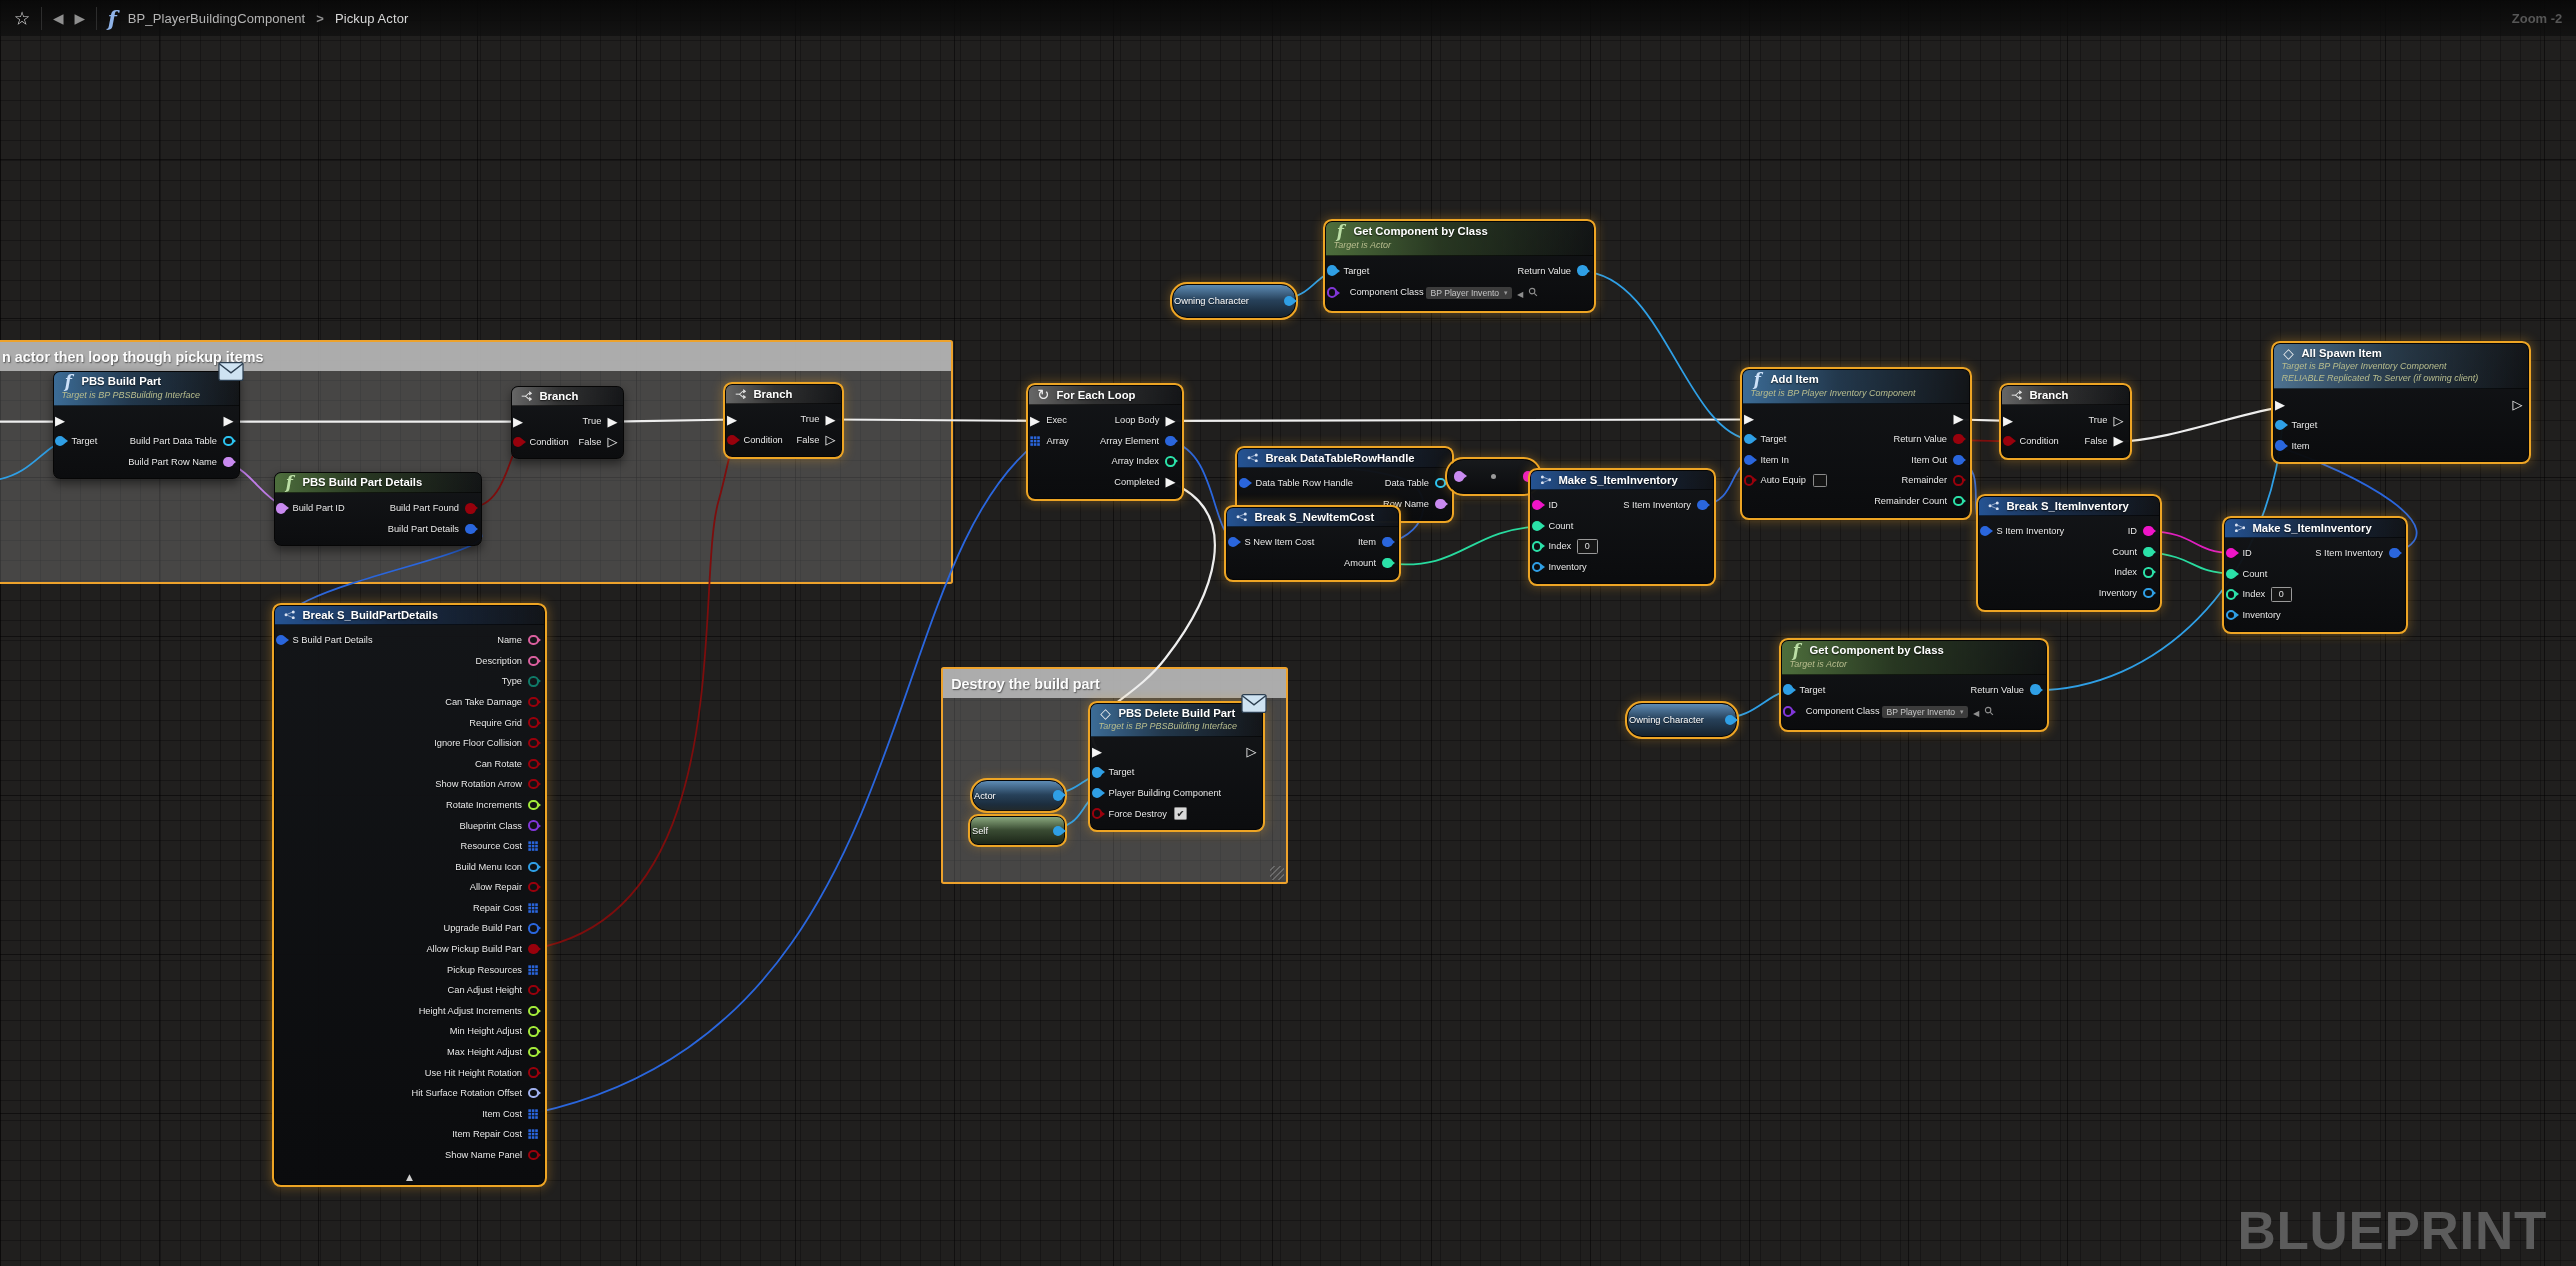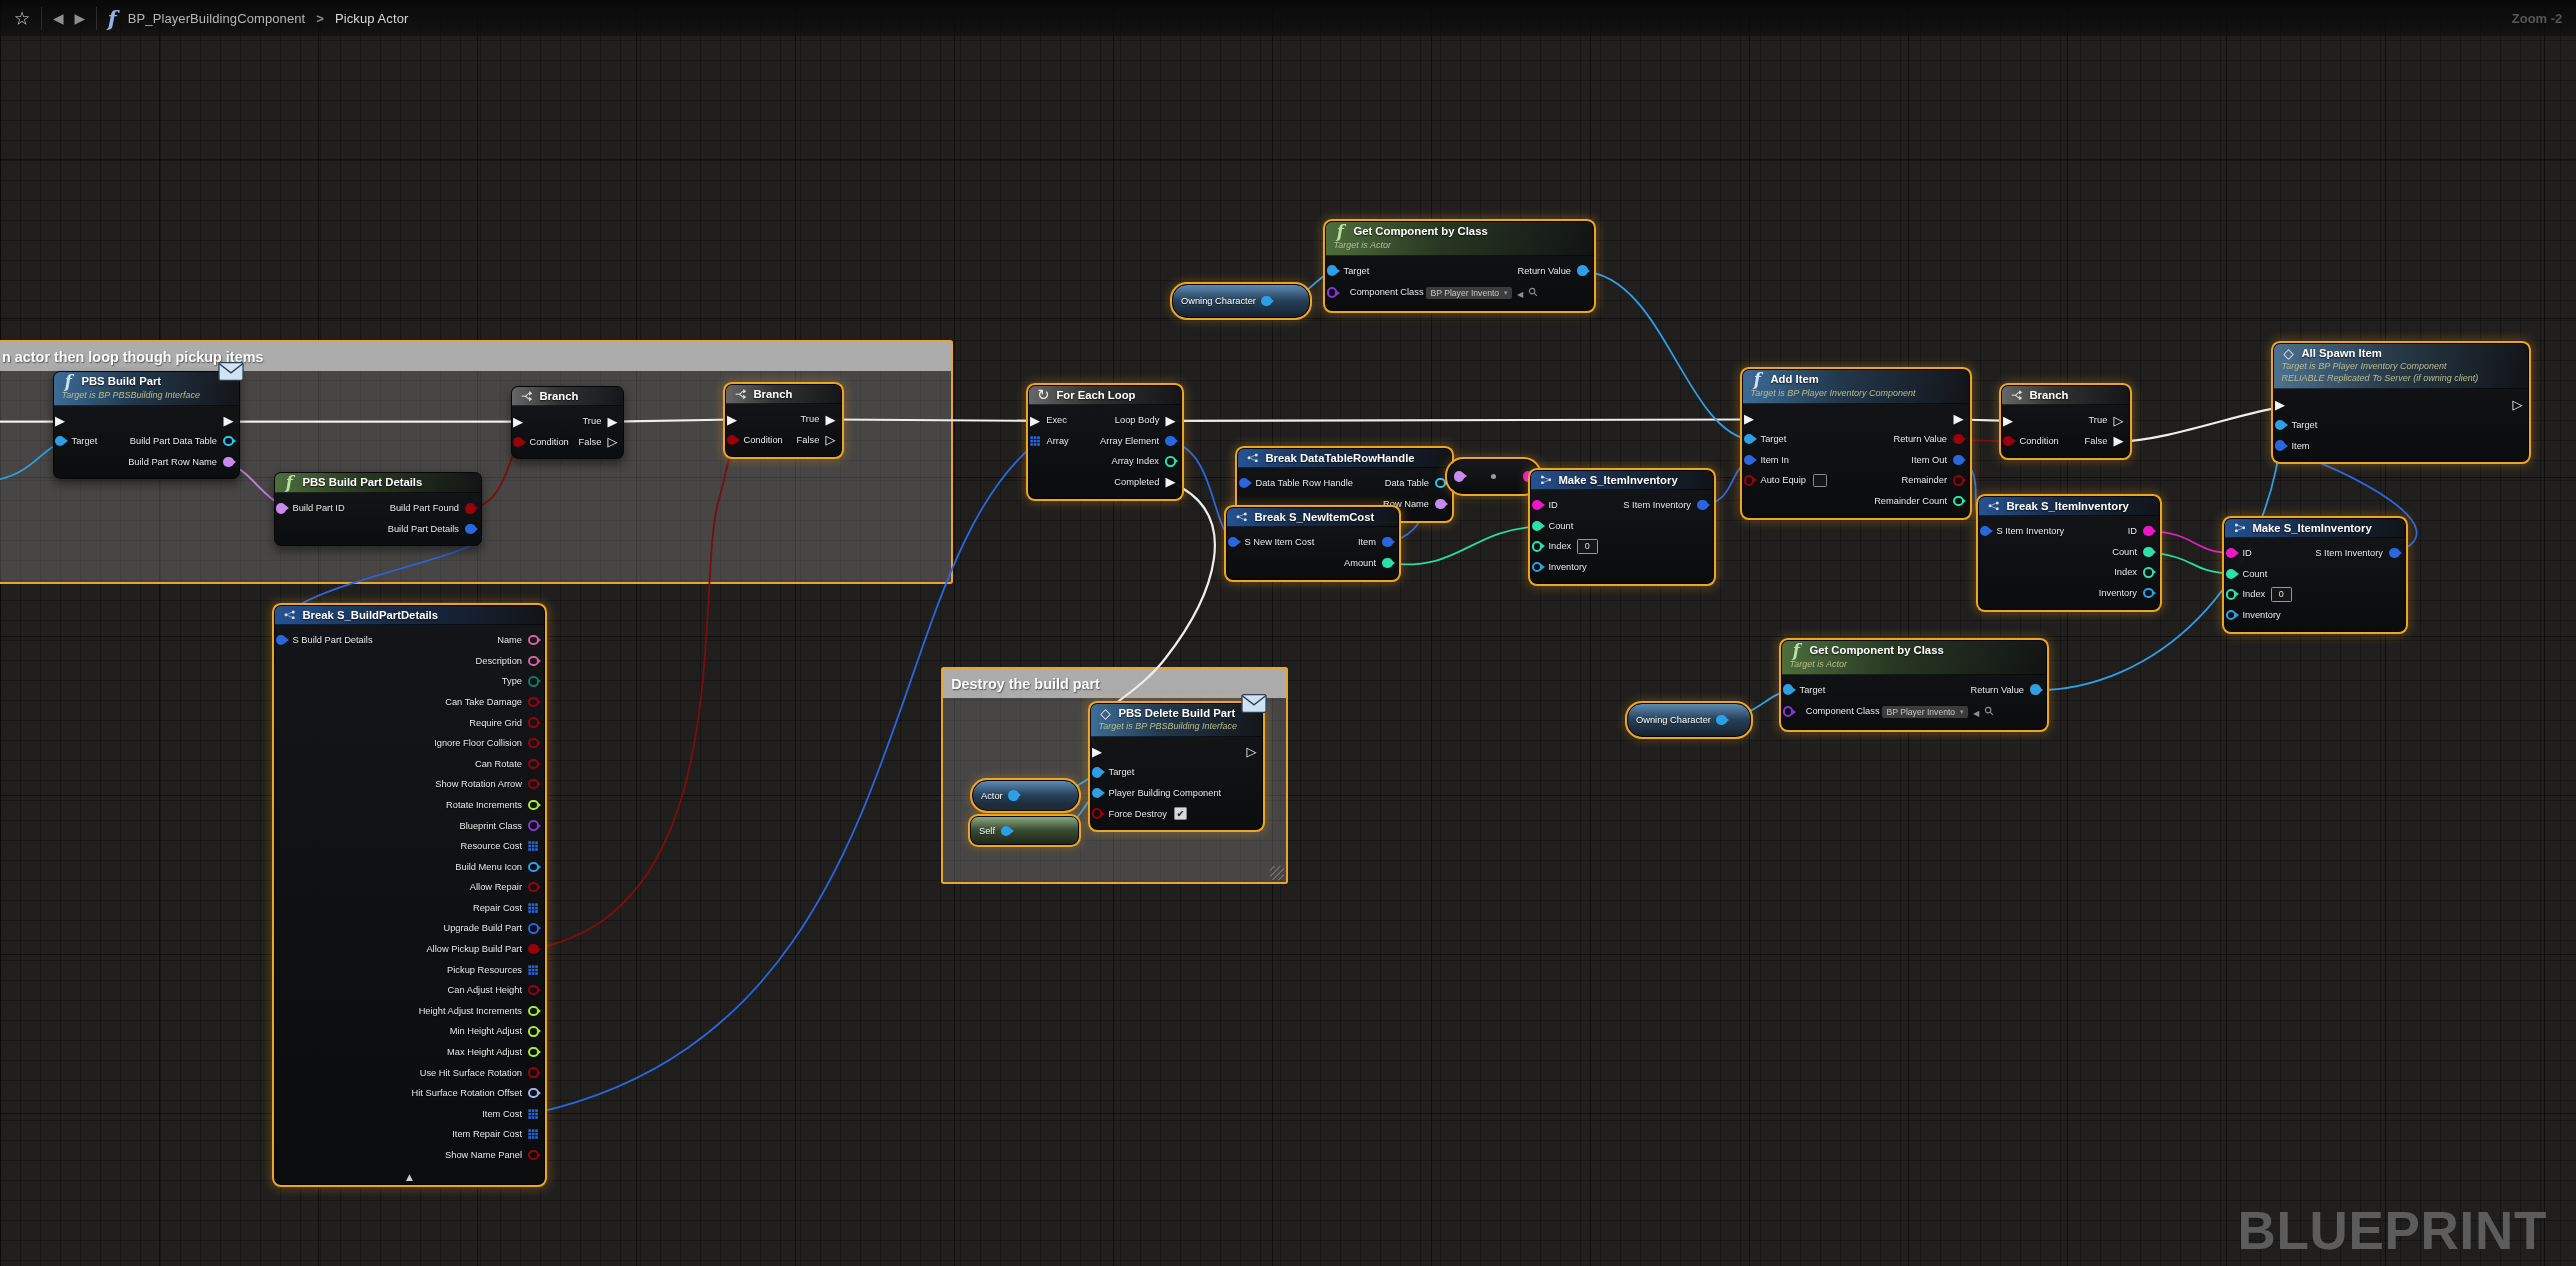--- a/index.html
+++ b/index.html
@@ -94,21 +94,21 @@
   .wcheck.on{background:#d9d9d9;color:#1d1d1d}
   .pin-col{display:flex;flex-direction:row;align-items:flex-start;gap:2.1px;margin-left:6.2px}
   .pin-col .plab{margin-left:0}
   .wpickrow{display:flex;align-items:flex-end;gap:4.8px}
   .wpick{background:#3c3c3c;border-radius:2.1px;padding:0.7px 4.8px;display:inline-flex;align-items:center;gap:4.8px}
   .wpickv{font-size:8.6px;color:#c6c6c6;white-space:nowrap}
   .wcar{font-family:"DejaVu Sans",sans-serif;font-size:6.9px;color:#9a9a9a}
   .wback{font-family:"DejaVu Sans",sans-serif;font-size:8.2px;color:#8d8d8d}
   .collapsebtn{display:flex;justify-content:center;padding:1.4px 0 2.1px;color:#cfcfcf;font-family:"DejaVu Sans",sans-serif;font-size:9px}
   
-  .pill{position:absolute;display:flex;align-items:center;justify-content:flex-start;padding:0 8px;
+  .pill{position:absolute;display:flex;align-items:center;justify-content:space-between;padding:0 1px;
     border:0.7px solid #060606;border-radius:15px;box-shadow:0 2.7px 6.9px rgba(0,0,0,.4)}
   .pill .plab{color:#fff;margin-right:5.5px}
   .pill-blue {background:linear-gradient(180deg,#5d8bb4 0%,#27415a 48%,#15222e 100%)}
   .pill-green{background:linear-gradient(180deg,#8aa87e 0%,#3a4c33 48%,#1c2618 100%)}
   .convnode{position:absolute;display:flex;align-items:center;justify-content:space-between;padding:0 6.2px;
     background:linear-gradient(180deg,#17191c,#0b0c0e);border:0.7px solid #060606;border-radius:16.5px}
   .cdot{width:5.5px;height:5.5px;border-radius:50%;background:#9a9a9a}
 </style>
 </head>
 <body>
@@ -511,21 +511,21 @@
         <div class="nrow">
           <span></span>
           <div class="pin r">
             <span class="plab">Max Height Adjust</span>
             <span class="pdot t-float hollow"></span>
           </div>
         </div>
         <div class="nrow">
           <span></span>
           <div class="pin r">
-            <span class="plab">Use Hit Surface Rotation</span>
+            <span class="plab">Use Hit Height Rotation</span>
             <span class="pdot t-bool hollow"></span>
           </div>
         </div>
         <div class="nrow">
           <span></span>
           <div class="pin r">
             <span class="plab">Hit Surface Rotation Offset</span>
             <span class="pdot t-rot hollow"></span>
           </div>
         </div>

